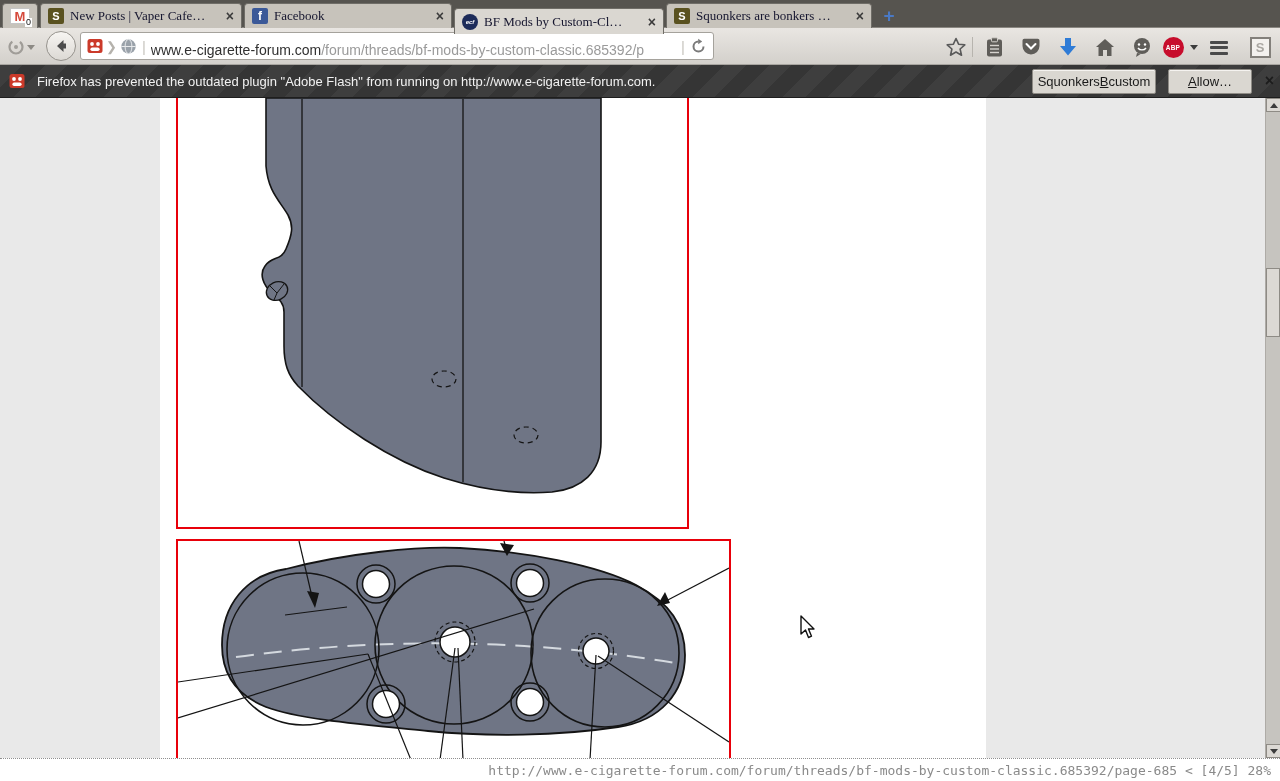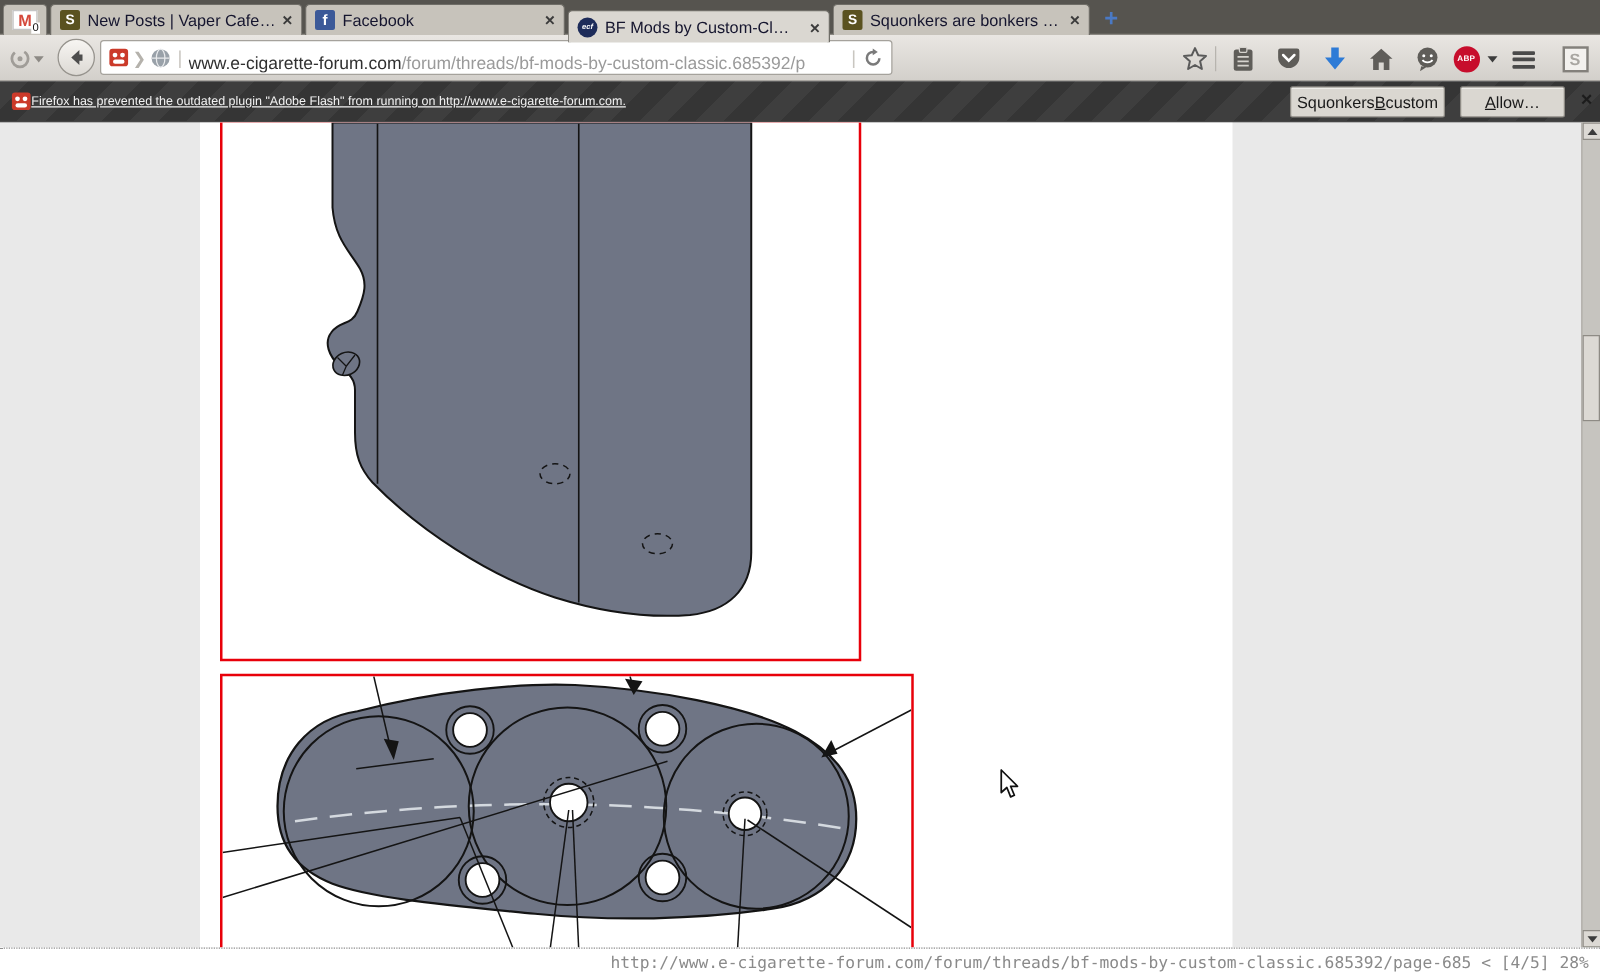--- a/index.html
+++ b/index.html
@@ -16,21 +16,21 @@
     background:#c7c3bb; border:1px solid #6f6d67; border-bottom:none;
     border-radius:4px 4px 0 0; display:flex; align-items:center;
     padding:0 7px; font-size:13px; color:#15152e; }
   .tab.active { top:8px; height:26px; background:#dad7d1; z-index:2; }
   .favicon { width:16px; height:16px; margin-right:6px; flex:none;
     display:flex; align-items:center; justify-content:center;
     font-weight:bold; font-size:11px; color:#fff; }
   .fav-olive { background:#5a5220; border-radius:2px; }
   .fav-fb { background:#3b5998; border-radius:2px; font-size:12px; }
   .fav-ecf { background:#1d2c5a; border-radius:50%; font-size:6px; font-style:italic; }
-  .tab-label { white-space:nowrap; overflow:hidden; flex:1; }
+  .tab-label { white-space:nowrap; overflow:hidden; flex:1;font-family:Liberation Serif, serif; }
   .tab-close { margin-left:7px; color:#3b3b3b; font-size:14px; font-weight:bold;
     line-height:1; cursor:default; }
   .pinned-tab { position:absolute; top:3px; left:2px; width:36px; height:25px;
     background:#c7c3bb; border:1px solid #6f6d67; border-bottom:none;
     border-radius:4px 4px 0 0; display:flex; align-items:center; justify-content:center; }
   .gmail-ic { position:relative; width:20px; height:16px; background:#fff;
     border:1px solid #c5c5c5; display:flex; align-items:center; justify-content:center; }
   .gmail-m { color:#d5493c; font-weight:bold; font-size:13px; line-height:1; }
   .gmail-badge { position:absolute; right:-3px; bottom:-4px; background:#fff;
     color:#111; font-size:9px; padding:0 1px; line-height:1; }
@@ -71,21 +71,21 @@
     align-items:center; justify-content:center; letter-spacing:0.2px; }
   .burger span { display:block; width:18px; height:3px; background:#4a4a4a;
     border-radius:1px; margin:2.5px 0; }
   .sbox { width:21px; height:21px; border:2px solid #83807b; background:#f3f1ee;
     color:#a9a6a1; font-weight:bold; font-size:13px; display:flex;
     align-items:center; justify-content:center; }
   
   .notifbar { position:absolute; top:65px; left:0; width:1280px; height:33px;
     background:repeating-linear-gradient(135deg,#3e3e3e 0 16px,#353535 16px 32px);
     border-bottom:1px solid #1e1e1e; display:flex; align-items:center; color:#f2f2f2; }
-  .notif-text { font-size:10px; margin-left:0; white-space:nowrap;text-decoration:underline; }
+  .notif-text { font-size:13px; margin-left:12px; white-space:nowrap; }
   .notif-btn { position:absolute; top:4px; height:25px; background:#dad7d1;
     border:1px solid #8e8b85; border-radius:2px; font-size:13px; color:#1a1a1a;
     display:flex; align-items:center; justify-content:center;
     box-shadow:inset 0 1px 0 #f5f3f0; }
   .key-u { text-decoration:underline; }
   .notif-close { position:absolute; right:6px; top:8px; color:#1c1c1c;
     font-size:16px; font-weight:bold; line-height:1; }
   
   .content { position:absolute; top:98px; left:0; width:1280px; height:660px;
     background:#e9e9e9; overflow:hidden; }

